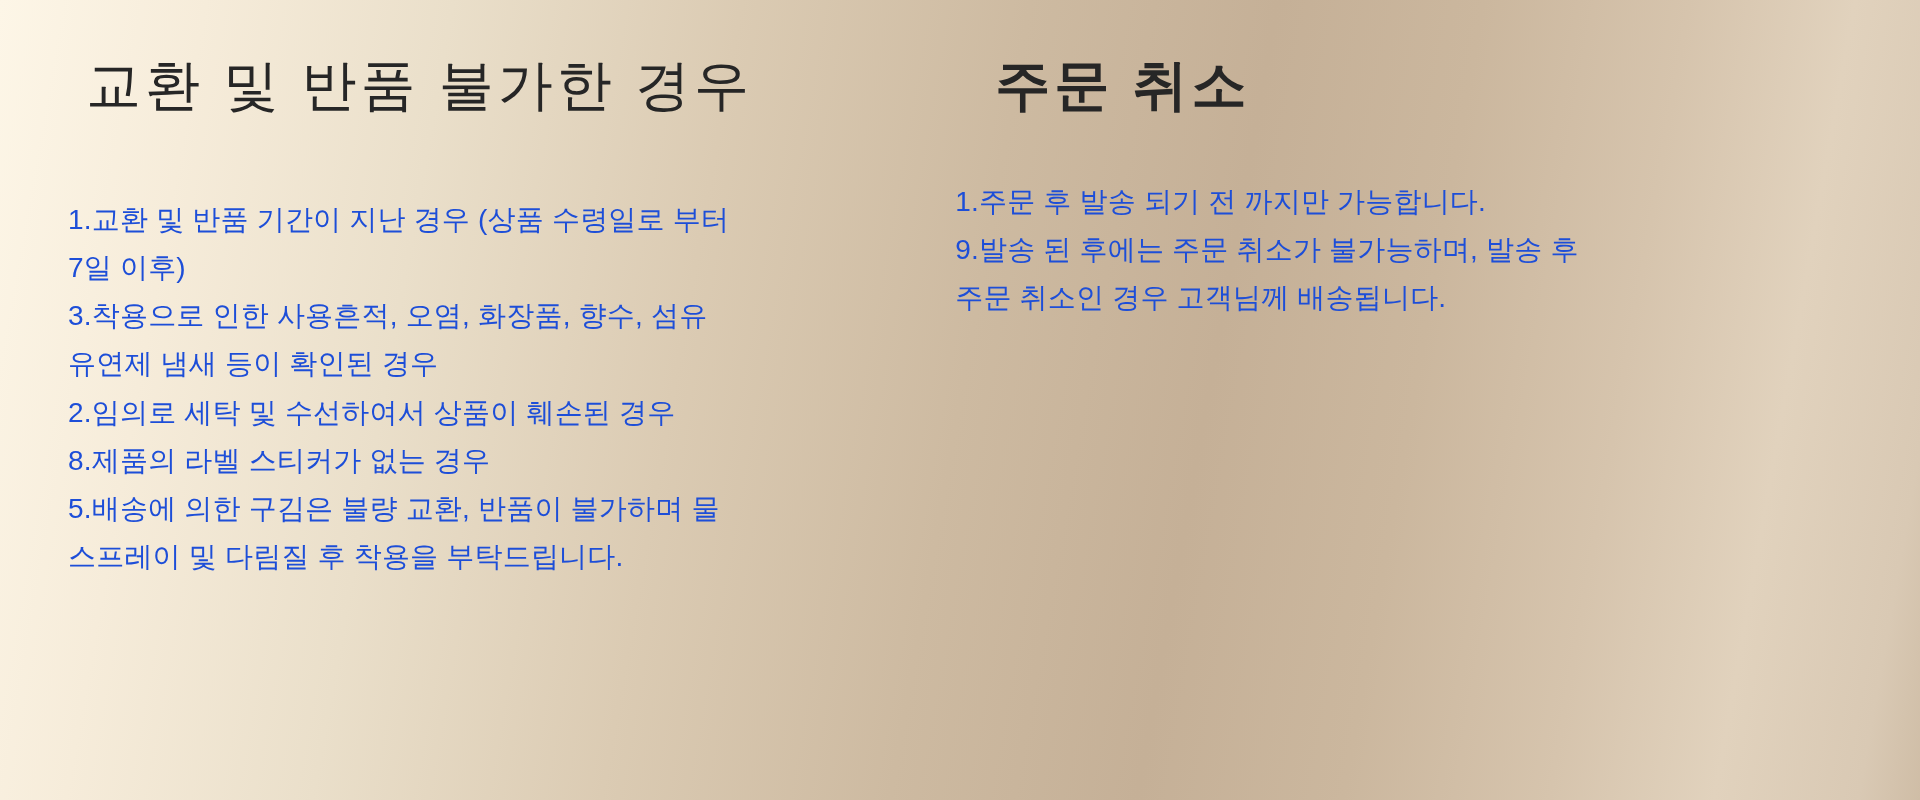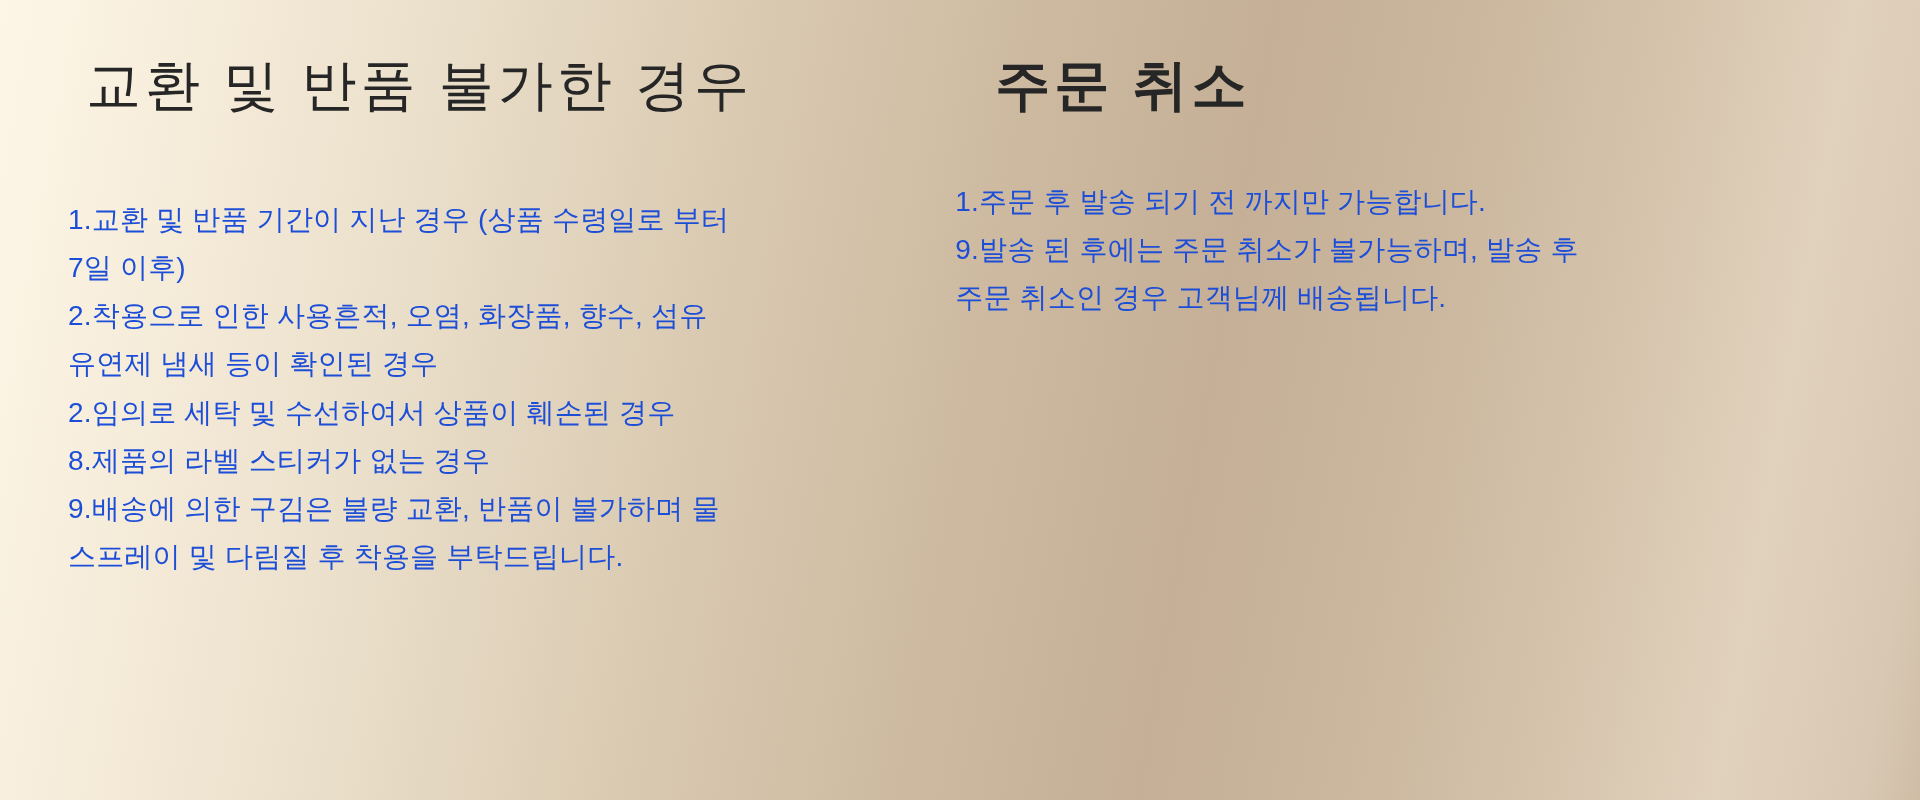--- a/index.html
+++ b/index.html
@@ -101,25 +101,25 @@
 <body>
 
 <div class="page">
   <div class="columns">
 
     <div class="col col-left">
       <h1 class="heading heading-left">교환 및 반품 불가한 경우</h1>
       <ul class="list list-left">
         <li class="item">1.교환 및 반품 기간이 지난 경우 (상품 수령일로 부터
    7일 이후)</li>
-        <li class="item">2.착용으로 인한 사용흔적, 오염, 화장품, 향수, 섬유
+        <li class="item">3.착용으로 인한 사용흔적, 오염, 화장품, 향수, 섬유
     유연제 냄새 등이 확인된 경우</li>
         <li class="item">2.임의로 세탁 및 수선하여서 상품이 훼손된 경우</li>
         <li class="item">8.제품의 라벨 스티커가 없는 경우</li>
-        <li class="item">9.배송에 의한 구김은 불량 교환, 반품이 불가하며 물
+        <li class="item">5.배송에 의한 구김은 불량 교환, 반품이 불가하며 물
 스프레이 및 다림질 후 착용을 부탁드립니다.</li>
       </ul>
     </div>
 
     <div class="col col-right">
       <h1 class="heading heading-right">주문 취소</h1>
       <ul class="list list-right">
         <li class="item">1.주문 후 발송 되기 전 까지만 가능합니다.</li>
         <li class="item">9.발송 된 후에는 주문 취소가 불가능하며, 발송 후
    주문 취소인 경우 고객님께 배송됩니다.</li>

